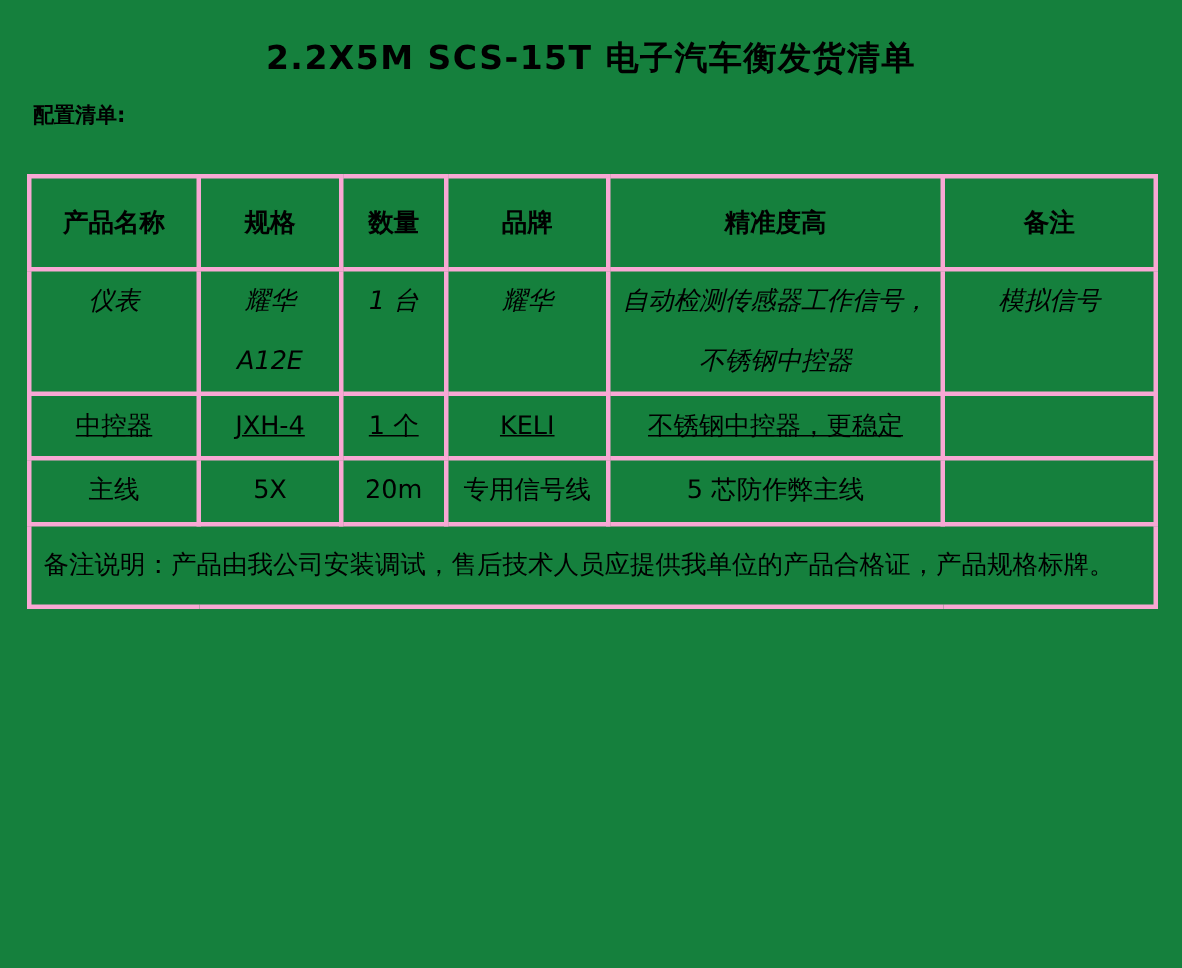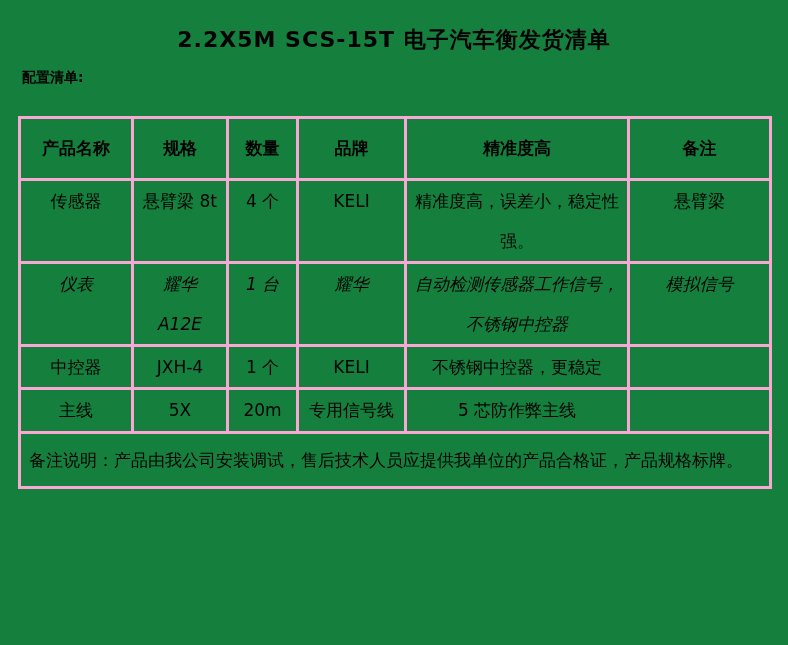--- a/index.html
+++ b/index.html
@@ -54,21 +54,21 @@
   }
   td.cell {
     text-align: center;
     vertical-align: top;
     line-height: 40px;
     white-space: pre-line;
   }
   tr.r1 > td { height: 120px; }
   tr.r2 > td { height: 78px; }
   tr.r3 > td { height: 79px; font-style: italic; }
-  tr.r4 > td { height: 36px; }
+  tr.r4 > td { height: 36px; text-decoration: underline; }
   tr.r5 > td { height: 41px; margin-top: 16px; }
   tr.note-row > td {
     height: 52px;
     text-align: left;
     vertical-align: middle;
     padding-left: 8px;
     line-height: 23px;
     white-space: normal;
   }
   tr.note-row b { font-weight: normal; }
@@ -93,29 +93,20 @@
     </colgroup>
     <tbody>
         <tr>
       <th>产品名称</th>
       <th>规格</th>
       <th>数量</th>
       <th>品牌</th>
       <th>精准度高</th>
       <th>备注</th>
     </tr>
-    <tr class="r2">
-      <td class="cell">传感器</td>
-      <td class="cell">悬臂梁 8t</td>
-      <td class="cell">4 个</td>
-      <td class="cell">KELI</td>
-      <td class="cell">精准度高，误差小，稳定性
-强。</td>
-      <td class="cell">悬臂梁</td>
-    </tr>
     <tr class="r3">
       <td class="cell">仪表</td>
       <td class="cell">耀华
 A12E</td>
       <td class="cell">1 台</td>
       <td class="cell">耀华</td>
       <td class="cell">自动检测传感器工作信号，
 不锈钢中控器</td>
       <td class="cell">模拟信号</td>
     </tr>

